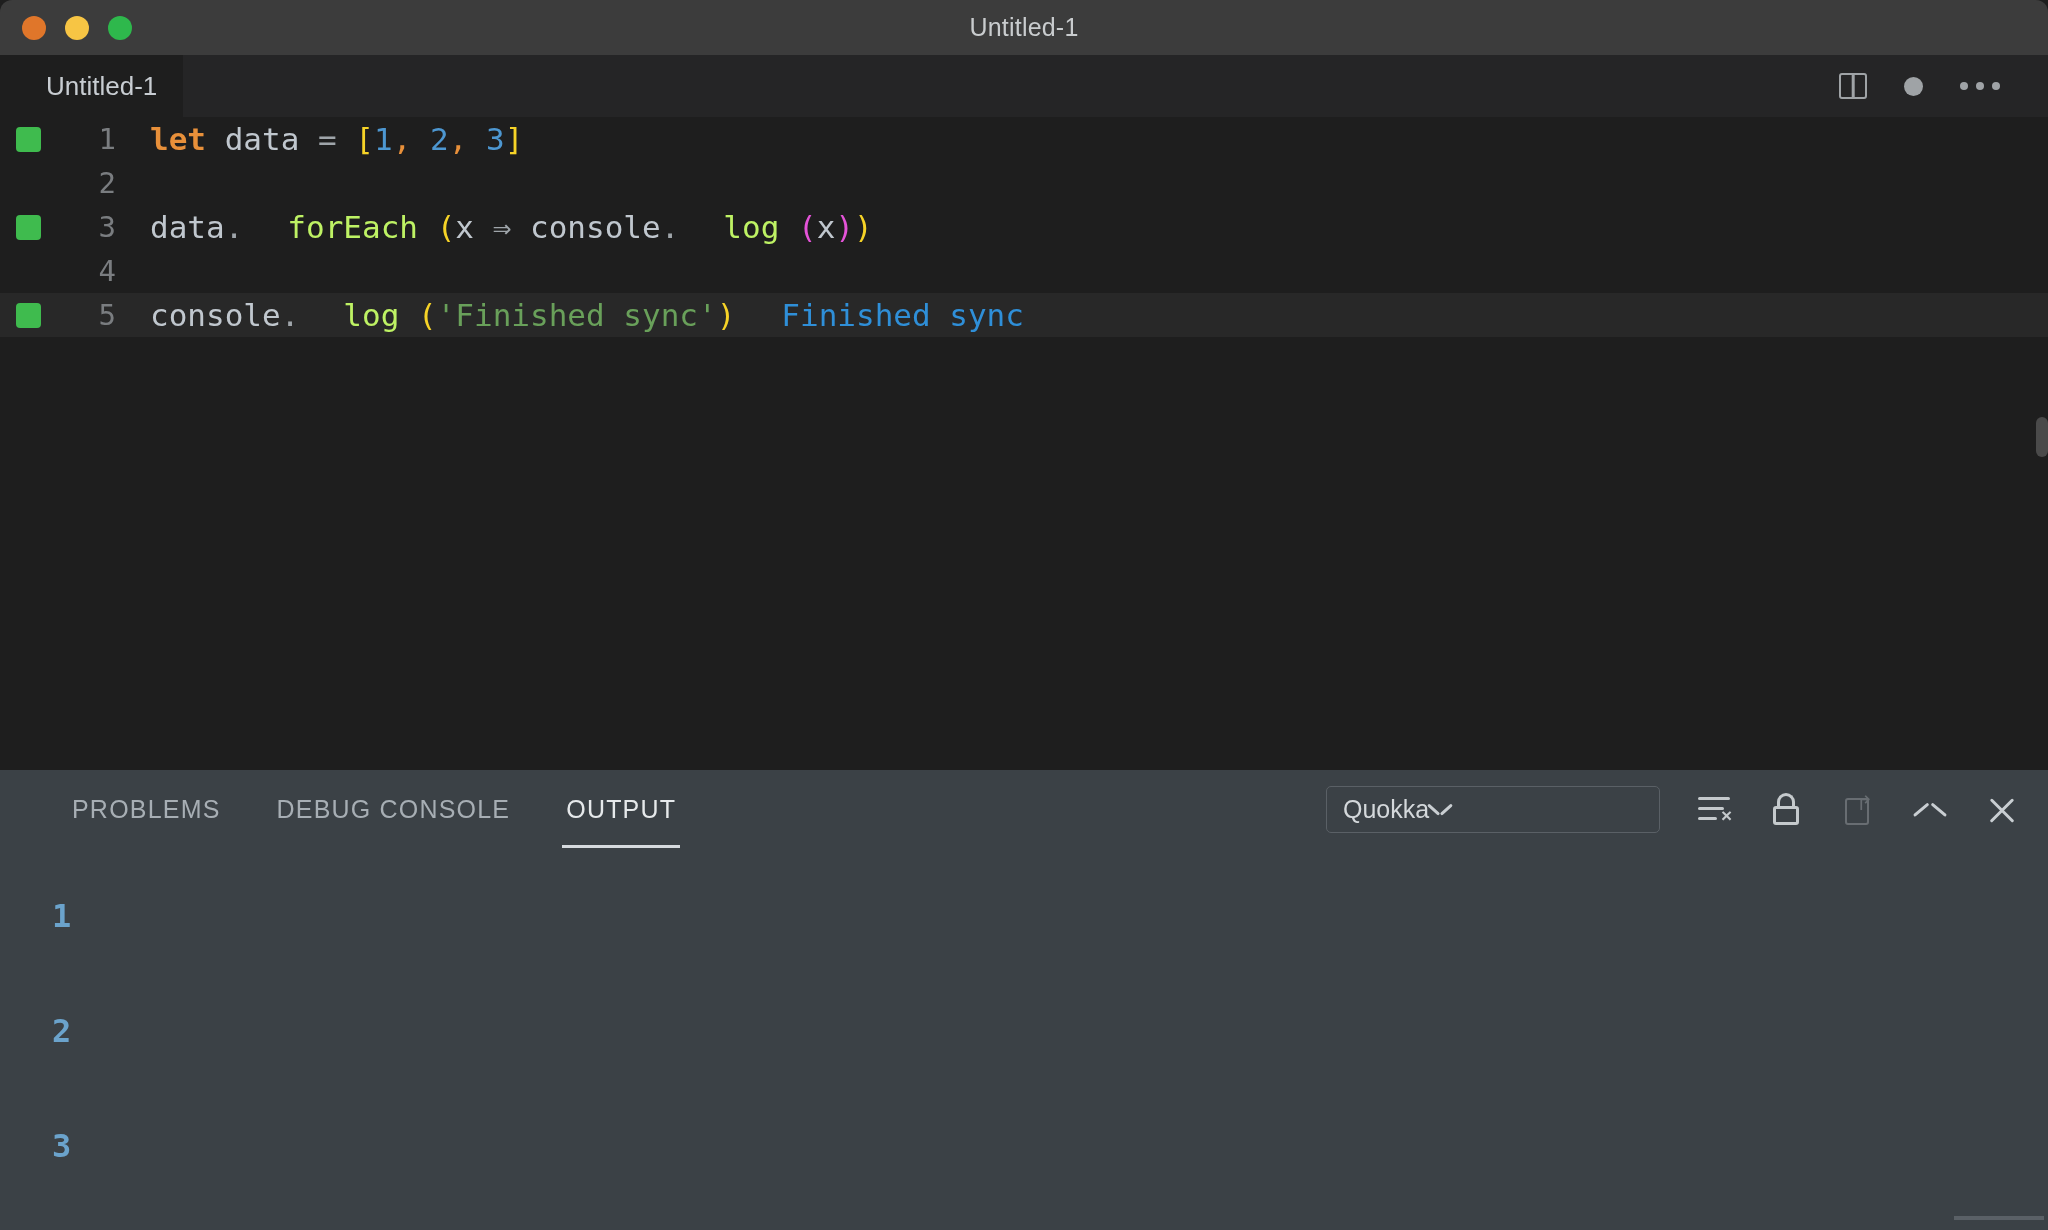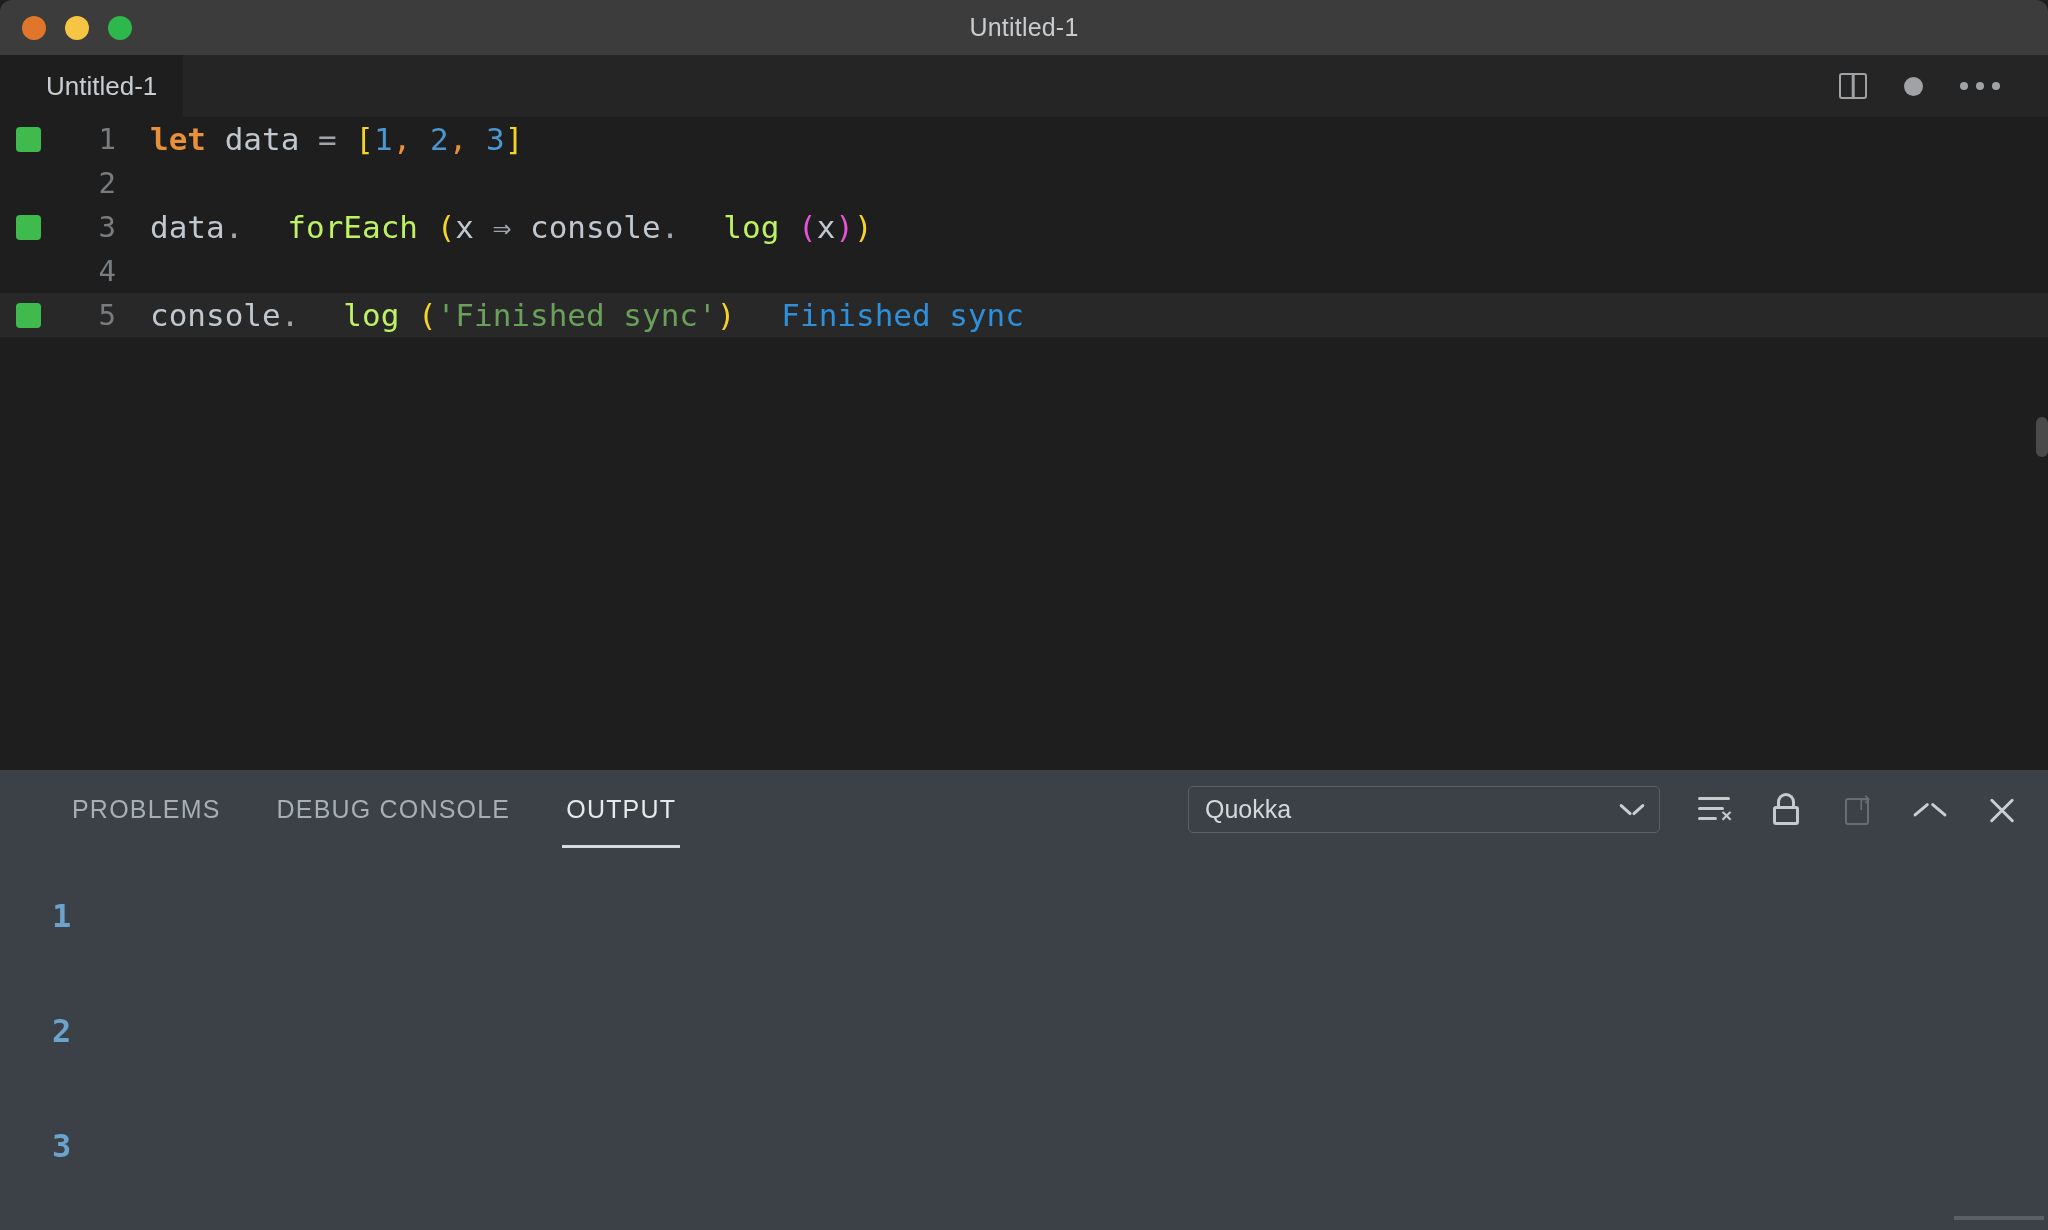--- a/index.html
+++ b/index.html
@@ -89,23 +89,23 @@
   .panel-tab {
     font-size:25px; color:#a7aeb4; letter-spacing:1.2px; padding:0 28px;
     height:78px; display:flex; align-items:center; position:relative;
   }
   .panel-tab.active { color:#e6e9eb; }
   .panel-tab.active:after {
     content:""; position:absolute; left:24px; right:24px; bottom:0; height:3px; background:#d6dade;
   }
   .panel-right { margin-left:auto; display:flex; align-items:center; gap:0; }
   .chan-select {
-    width:472px; height:47px; border:1.6px solid #5a6066; border-radius:5px;
+    width:334px; height:47px; border:1.6px solid #5a6066; border-radius:5px;
     background:#3b4146; display:flex; align-items:center; padding:0 16px;
-    color:#d4d8db; font-size:25px; justify-content:space-between;
+    color:#d4d8db; font-size:25px; 
   }
   .chev-down { width:22px; height:12px; position:relative; }
   .chev-down:before, .chev-down:after {
     content:""; position:absolute; top:0; width:15px; height:3.2px; background:#c9ced2; border-radius:2px;
   }
   .chev-down:before { left:-1px; transform:rotate(42deg); transform-origin:left center; }
   .chev-down:after  { right:-1px; transform:rotate(-42deg); transform-origin:right center; }
 
   .panel-icons { display:flex; align-items:center; gap:32px; margin-left:34px; }
   .pi { width:40px; height:40px; display:flex; align-items:center; justify-content:center; position:relative; }

